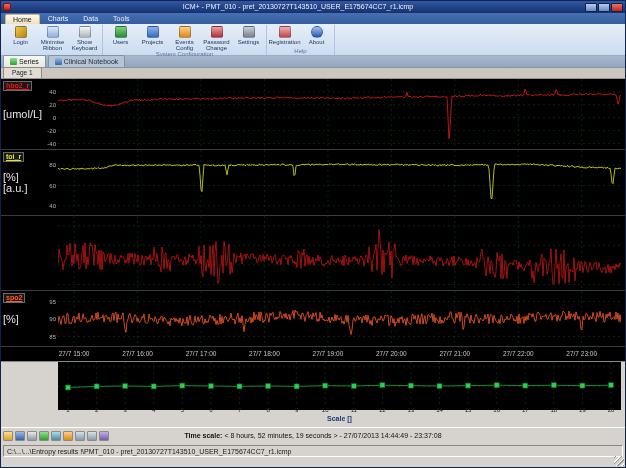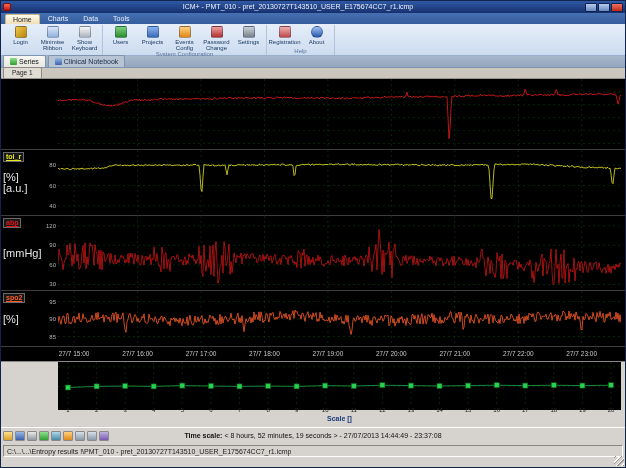--- a/index.html
+++ b/index.html
@@ -197,20 +197,31 @@
               <line x1="396.8" y1="0" x2="396.8" y2="71" stroke="#0e3e12" stroke-dasharray="2,3" stroke-width="0.6"></line>
               <line x1="460.3" y1="0" x2="460.3" y2="71" stroke="#0e3e12" stroke-dasharray="2,3" stroke-width="0.6"></line>
               <line x1="523.7" y1="0" x2="523.7" y2="71" stroke="#0e3e12" stroke-dasharray="2,3" stroke-width="0.6"></line>
               <line x1="0" y1="12.9" x2="563" y2="12.9" stroke="#0e3e12" stroke-dasharray="2,3" stroke-width="0.6"></line>
               <line x1="0" y1="25.8" x2="563" y2="25.8" stroke="#0e3e12" stroke-dasharray="2,3" stroke-width="0.6"></line>
               <line x1="0" y1="38.7" x2="563" y2="38.7" stroke="#0e3e12" stroke-dasharray="2,3" stroke-width="0.6"></line>
               <line x1="0" y1="51.6" x2="563" y2="51.6" stroke="#0e3e12" stroke-dasharray="2,3" stroke-width="0.6"></line>
               <line x1="0" y1="64.5" x2="563" y2="64.5" stroke="#0e3e12" stroke-dasharray="2,3" stroke-width="0.6"></line>
               <polyline points="0,21.2 1,21.8 2,20.6 3,21.2 4,21.6 5,21.2 6,21.5 7,21.0 8,21.7 9,21.7 10,20.5 11,20.7 12,20.2 13,22.0 14,20.1 15,21.0 16,20.5 17,20.8 18,20.6 19,20.4 20,21.1 21,21.2 22,20.4 23,21.1 24,20.8 25,19.9 26,20.0 27,21.6 28,20.9 29,21.8 30,21.4 31,20.7 32,21.1 33,21.3 34,23.2 35,22.8 36,23.7 37,23.7 38,24.1 39,24.3 40,24.0 41,23.7 42,25.7 43,24.9 44,26.0 45,26.0 46,26.4 47,25.5 48,26.8 49,25.9 50,26.8 51,26.1 52,27.4 53,25.8 54,27.4 55,26.4 56,26.3 57,26.5 58,25.9 59,25.8 60,26.2 61,26.0 62,24.3 63,25.5 64,24.1 65,23.9 66,24.0 67,22.5 68,22.7 69,23.5 70,22.8 71,21.7 72,21.7 73,20.8 74,21.2 75,21.6 76,20.6 77,20.7 78,21.1 79,20.2 80,21.8 81,20.3 82,21.2 83,21.8 84,20.4 85,21.8 86,20.6 87,20.2 88,21.2 89,21.4 90,20.9 91,20.7 92,21.6 93,21.0 94,20.6 95,21.2 96,20.6 97,19.7 98,20.6 99,20.8 100,21.0 101,19.7 102,19.5 103,19.5 104,19.9 105,20.7 106,20.6 107,19.2 108,20.5 109,20.0 110,20.2 111,19.5 112,20.7 113,19.2 114,20.3 115,20.6 116,19.8 117,20.9 118,19.4 119,20.5 120,20.4 121,20.8 122,19.2 123,19.7 124,20.6 125,20.0 126,20.5 127,19.6 128,19.4 129,20.0 130,19.9 131,19.9 132,20.1 133,20.2 134,20.3 135,19.3 136,20.0 137,19.2 138,20.2 139,18.8 140,19.9 141,19.8 142,20.2 143,20.0 144,20.0 145,19.1 146,19.8 147,19.7 148,20.3 149,19.1 150,20.1 151,19.8 152,20.1 153,20.1 154,20.5 155,20.2 156,18.6 157,18.9 158,19.7 159,20.1 160,20.2 161,19.5 162,18.7 163,19.2 164,18.9 165,19.9 166,18.4 167,19.0 168,19.9 169,19.8 170,18.4 171,18.7 172,18.4 173,18.4 174,20.1 175,19.3 176,20.1 177,18.4 178,19.4 179,20.1 180,18.3 181,18.8 182,19.1 183,19.2 184,18.4 185,20.0 186,19.5 187,18.7 188,18.5 189,18.2 190,18.9 191,18.8 192,19.8 193,18.6 194,20.0 195,18.3 196,18.8 197,18.5 198,20.0 199,18.6 200,18.3 201,18.1 202,19.9 203,18.1 204,19.3 205,18.8 206,19.8 207,19.3 208,18.8 209,18.7 210,18.2 211,18.4 212,18.6 213,18.6 214,19.3 215,19.5 216,19.1 217,19.7 218,18.2 219,18.0 220,18.3 221,18.7 222,18.7 223,18.2 224,19.2 225,19.2 226,18.1 227,18.0 228,19.2 229,18.2 230,18.9 231,18.3 232,19.0 233,18.2 234,19.1 235,19.7 236,18.7 237,19.0 238,19.5 239,19.6 240,19.7 241,19.0 242,19.7 243,18.9 244,18.8 245,19.6 246,18.3 247,18.7 248,18.9 249,19.7 250,18.1 251,19.1 252,19.1 253,18.7 254,18.5 255,19.2 256,19.5 257,20.0 258,18.6 259,18.4 260,18.6 261,20.0 262,18.8 263,18.5 264,18.4 265,18.4 266,19.1 267,19.8 268,18.3 269,18.7 270,19.0 271,18.9 272,19.8 273,19.3 274,19.2 275,18.5 276,19.5 277,19.5 278,19.7 279,19.0 280,20.1 281,18.5 282,19.6 283,20.2 284,18.4 285,18.6 286,19.7 287,19.9 288,19.8 289,18.4 290,19.3 291,19.9 292,18.8 293,20.0 294,19.3 295,18.3 296,18.9 297,18.7 298,18.8 299,19.3 300,18.5 301,19.4 302,18.4 303,19.0 304,19.2 305,19.7 306,17.9 307,19.0 308,18.0 309,18.1 310,17.9 311,17.9 312,19.1 313,19.3 314,18.1 315,18.3 316,19.4 317,18.3 318,18.6 319,18.0 320,18.8 321,18.2 322,19.1 323,19.4 324,17.9 325,18.6 326,17.6 327,17.5 328,18.3 329,18.6 330,17.5 331,18.3 332,18.0 333,17.5 334,18.0 335,18.1 336,18.5 337,17.7 338,17.7 339,18.1 340,18.0 341,17.2 342,17.9 343,17.6 344,17.3 345,18.3 346,18.9 347,17.2 348,16.9 349,13.2 350,17.2 351,17.5 352,17.4 353,17.7 354,18.7 355,17.5 356,17.4 357,18.6 358,17.2 359,18.5 360,18.1 361,18.4 362,17.0 363,17.6 364,18.1 365,18.5 366,18.0 367,17.5 368,17.2 369,16.9 370,17.5 371,16.8 372,18.6 373,17.2 374,17.8 375,17.4 376,17.3 377,18.2 378,16.8 379,18.3 380,17.7 381,18.2 382,18.1 383,18.3 384,17.4 385,18.0 386,17.4 387,18.4 388,17.6 389,18.0 390,38.6 391,59.7 392,50.2 393,29.6 394,17.1 395,17.5 396,18.2 397,16.3 398,17.4 399,17.7 400,17.7 401,16.2 402,16.9 403,17.7 404,17.3 405,17.5 406,17.8 407,17.3 408,16.0 409,16.3 410,16.7 411,16.0 412,17.4 413,17.0 414,15.9 415,16.8 416,17.3 417,16.8 418,17.3 419,16.9 420,16.9 421,16.9 422,15.3 423,15.7 424,16.6 425,16.7 426,15.7 427,16.5 428,16.5 429,17.0 430,15.9 431,16.1 432,16.3 433,16.4 434,16.0 435,16.5 436,15.8 437,17.0 438,17.2 439,16.9 440,17.1 441,17.3 442,16.3 443,17.0 444,17.3 445,17.6 446,17.2 447,17.3 448,16.2 449,17.6 450,15.8 451,17.4 452,17.0 453,16.8 454,16.2 455,16.9 456,15.6 457,16.7 458,17.0 459,16.7 460,15.8 461,16.8 462,16.2 463,15.4 464,17.1 465,16.6 466,14.7 467,10.3 468,12.3 469,16.0 470,15.6 471,15.2 472,15.5 473,16.6 474,16.2 475,16.3 476,16.5 477,15.3 478,16.0 479,16.0 480,16.2 481,15.6 482,15.4 483,15.3 484,15.5 485,16.5 486,16.2 487,15.9 488,16.1 489,16.4 490,15.2 491,16.7 492,16.2 493,15.5 494,14.9 495,16.4 496,15.8 497,14.2 498,10.5 499,12.1 500,16.1 501,15.0 502,16.8 503,15.4 504,16.7 505,15.4 506,16.2 507,16.6 508,16.4 509,16.0 510,16.9 511,16.2 512,16.0 513,15.3 514,15.3 515,15.1 516,14.9 517,15.1 518,15.4 519,15.6 520,15.6 521,14.5 522,15.4 523,15.1 524,15.1 525,15.5 526,15.1 527,15.4 528,14.4 529,14.8 530,15.9 531,15.4 532,14.7 533,14.6 534,15.2 535,15.7 536,15.2 537,15.7 538,15.5 539,14.6 540,14.8 541,14.9 542,14.3 543,15.2 544,15.0 545,15.8 546,15.8 547,15.7 548,15.3 549,15.4 550,15.2 551,15.3 552,14.6 553,14.5 554,15.0 555,15.9 556,14.5 557,16.0 558,16.2 559,20.3 560,25.0 561,21.8 562,16.7 563,16.0 " fill="none" stroke="#e81c1c" stroke-width="0.8"></polyline>
             </svg></div>
+          <div class="pm">
+            <div class="chip" style="color: rgb(232, 28, 28);">hbo2_r</div>
+            <div class="unit">
+              <div>[umol/L]</div>
+            </div>
+            <div class="ytick" style="top: 9.90909px;">40</div>
+            <div class="ytick" style="top: 22.8182px;">20</div>
+            <div class="ytick" style="top: 35.7273px;">0</div>
+            <div class="ytick" style="top: 48.6364px;">-20</div>
+            <div class="ytick" style="top: 61.5455px;">-40</div>
+          </div>
         </div>
         <div class="panel" style="height: 66px;">
           <div class="plot"><svg width="563" height="66">
               <line x1="16.1" y1="0" x2="16.1" y2="66" stroke="#0e3e12" stroke-dasharray="2,3" stroke-width="0.6"></line>
               <line x1="79.6" y1="0" x2="79.6" y2="66" stroke="#0e3e12" stroke-dasharray="2,3" stroke-width="0.6"></line>
               <line x1="143.0" y1="0" x2="143.0" y2="66" stroke="#0e3e12" stroke-dasharray="2,3" stroke-width="0.6"></line>
               <line x1="206.5" y1="0" x2="206.5" y2="66" stroke="#0e3e12" stroke-dasharray="2,3" stroke-width="0.6"></line>
               <line x1="269.9" y1="0" x2="269.9" y2="66" stroke="#0e3e12" stroke-dasharray="2,3" stroke-width="0.6"></line>
               <line x1="333.4" y1="0" x2="333.4" y2="66" stroke="#0e3e12" stroke-dasharray="2,3" stroke-width="0.6"></line>
               <line x1="396.8" y1="0" x2="396.8" y2="66" stroke="#0e3e12" stroke-dasharray="2,3" stroke-width="0.6"></line>
@@ -242,30 +253,20 @@
               <line x1="333.4" y1="0" x2="333.4" y2="75" stroke="#0e3e12" stroke-dasharray="2,3" stroke-width="0.6"></line>
               <line x1="396.8" y1="0" x2="396.8" y2="75" stroke="#0e3e12" stroke-dasharray="2,3" stroke-width="0.6"></line>
               <line x1="460.3" y1="0" x2="460.3" y2="75" stroke="#0e3e12" stroke-dasharray="2,3" stroke-width="0.6"></line>
               <line x1="523.7" y1="0" x2="523.7" y2="75" stroke="#0e3e12" stroke-dasharray="2,3" stroke-width="0.6"></line>
               <line x1="0" y1="9.8" x2="563" y2="9.8" stroke="#0e3e12" stroke-dasharray="2,3" stroke-width="0.6"></line>
               <line x1="0" y1="29.3" x2="563" y2="29.3" stroke="#0e3e12" stroke-dasharray="2,3" stroke-width="0.6"></line>
               <line x1="0" y1="48.9" x2="563" y2="48.9" stroke="#0e3e12" stroke-dasharray="2,3" stroke-width="0.6"></line>
               <line x1="0" y1="68.5" x2="563" y2="68.5" stroke="#0e3e12" stroke-dasharray="2,3" stroke-width="0.6"></line>
               <polyline points="0,48.2 1,33.1 2,39.2 3,41.3 4,44.9 5,53.8 6,46.9 7,43.4 8,43.3 9,29.0 10,39.0 11,37.7 12,27.3 13,37.1 14,50.2 15,38.8 16,47.8 17,27.6 18,36.5 19,45.3 20,38.1 21,53.2 22,52.3 23,49.3 24,36.6 25,29.5 26,47.2 27,26.7 28,52.9 29,40.8 30,48.5 31,39.8 32,26.9 33,30.2 34,28.9 35,36.3 36,49.2 37,28.5 38,35.6 39,38.0 40,48.4 41,33.9 42,53.4 43,34.4 44,53.8 45,35.8 46,37.7 47,45.6 48,43.7 49,41.9 50,37.9 51,37.5 52,47.3 53,37.4 54,44.0 55,47.0 56,47.7 57,39.0 58,48.0 59,47.0 60,43.7 61,46.7 62,42.0 63,39.2 64,41.6 65,40.3 66,43.2 67,47.1 68,43.5 69,46.3 70,37.5 71,47.3 72,37.0 73,41.5 74,37.3 75,42.7 76,48.0 77,37.4 78,42.5 79,45.5 80,38.6 81,46.5 82,48.8 83,48.8 84,39.4 85,43.4 86,48.9 87,41.3 88,40.1 89,44.4 90,40.8 91,43.5 92,38.3 93,48.8 94,42.2 95,43.7 96,30.9 97,42.4 98,45.3 99,37.4 100,46.2 101,50.1 102,49.6 103,56.1 104,31.0 105,38.3 106,53.2 107,38.2 108,36.6 109,52.6 110,43.5 111,45.4 112,55.4 113,44.2 114,40.3 115,41.1 116,40.4 117,43.8 118,42.8 119,38.6 120,39.3 121,46.0 122,45.1 123,43.4 124,45.3 125,49.2 126,43.7 127,40.6 128,48.9 129,44.2 130,47.5 131,37.9 132,40.9 133,39.6 134,42.1 135,38.9 136,45.1 137,43.4 138,47.9 139,43.6 140,44.0 141,30.3 142,48.2 143,39.4 144,57.4 145,60.5 146,29.0 147,48.5 148,55.3 149,45.8 150,43.7 151,51.6 152,29.9 153,58.6 154,42.5 155,28.9 156,60.4 157,34.8 158,25.5 159,46.2 160,67.4 161,63.9 162,50.1 163,48.8 164,39.2 165,57.2 166,25.5 167,31.0 168,49.6 169,47.3 170,37.5 171,28.1 172,58.4 173,45.7 174,56.8 175,48.2 176,37.0 177,42.4 178,46.8 179,39.3 180,41.3 181,40.2 182,41.9 183,36.9 184,48.0 185,39.3 186,39.6 187,37.8 188,42.9 189,37.7 190,39.4 191,41.9 192,42.6 193,37.9 194,38.7 195,37.4 196,42.6 197,41.1 198,41.7 199,46.9 200,45.5 201,40.6 202,39.0 203,45.2 204,44.6 205,38.4 206,45.1 207,40.5 208,43.0 209,37.9 210,40.1 211,44.7 212,40.2 213,39.9 214,47.2 215,44.1 216,40.5 217,38.5 218,44.7 219,48.5 220,45.1 221,45.5 222,42.4 223,48.7 224,40.2 225,39.4 226,39.5 227,40.4 228,43.3 229,41.8 230,48.6 231,40.5 232,42.2 233,39.4 234,42.8 235,46.8 236,45.1 237,48.4 238,46.0 239,51.6 240,34.6 241,36.2 242,37.6 243,52.4 244,36.7 245,39.4 246,33.0 247,50.2 248,40.7 249,38.7 250,48.4 251,40.2 252,48.7 253,43.6 254,46.7 255,41.2 256,49.1 257,45.4 258,42.5 259,44.8 260,39.0 261,45.1 262,40.7 263,43.2 264,49.3 265,48.3 266,50.3 267,47.9 268,47.6 269,47.6 270,44.5 271,47.8 272,48.8 273,41.1 274,39.4 275,45.1 276,43.8 277,45.8 278,47.1 279,42.9 280,41.8 281,45.8 282,45.5 283,43.9 284,49.3 285,40.3 286,49.9 287,39.1 288,41.9 289,46.1 290,48.8 291,41.3 292,46.7 293,44.3 294,45.4 295,41.2 296,42.9 297,40.5 298,44.7 299,42.1 300,48.0 301,47.7 302,41.9 303,39.8 304,42.7 305,42.5 306,50.1 307,42.3 308,39.2 309,39.9 310,47.1 311,30.8 312,43.3 313,44.4 314,55.6 315,44.3 316,37.9 317,34.0 318,28.3 319,54.1 320,31.3 321,13.5 322,24.2 323,36.9 324,58.5 325,34.1 326,56.0 327,37.1 328,38.6 329,37.0 330,34.9 331,25.9 332,49.1 333,35.3 334,61.9 335,35.9 336,32.1 337,27.8 338,40.9 339,40.7 340,42.4 341,44.4 342,47.2 343,49.8 344,49.0 345,40.6 346,40.9 347,44.8 348,39.0 349,47.5 350,44.5 351,40.5 352,43.3 353,39.9 354,40.2 355,48.8 356,39.8 357,47.4 358,48.3 359,42.3 360,49.3 361,44.7 362,42.8 363,45.9 364,45.0 365,47.2 366,42.8 367,45.2 368,44.3 369,43.3 370,44.4 371,45.2 372,40.0 373,43.7 374,41.2 375,47.3 376,45.1 377,45.3 378,49.8 379,42.5 380,42.0 381,41.7 382,45.2 383,41.8 384,43.5 385,50.0 386,47.5 387,46.5 388,47.7 389,42.4 390,44.2 391,49.5 392,45.4 393,44.9 394,40.6 395,49.6 396,39.9 397,49.5 398,46.0 399,45.7 400,44.0 401,40.9 402,43.3 403,43.0 404,43.7 405,48.4 406,48.0 407,48.5 408,42.2 409,49.3 410,43.4 411,49.8 412,48.3 413,44.5 414,47.2 415,50.0 416,47.7 417,46.2 418,51.8 419,41.6 420,45.7 421,46.7 422,43.7 423,35.4 424,33.0 425,42.0 426,42.3 427,52.4 428,60.0 429,50.2 430,40.7 431,46.8 432,57.7 433,44.5 434,46.6 435,57.2 436,57.8 437,61.6 438,56.0 439,36.6 440,44.1 441,45.0 442,40.1 443,62.7 444,38.0 445,62.7 446,58.7 447,44.3 448,46.3 449,62.7 450,48.9 451,49.0 452,46.7 453,47.6 454,46.6 455,49.2 456,44.6 457,44.8 458,44.0 459,48.5 460,53.6 461,45.8 462,51.3 463,48.1 464,52.1 465,52.4 466,55.0 467,51.5 468,49.3 469,46.7 470,46.3 471,49.5 472,43.9 473,48.2 474,62.4 475,54.8 476,66.7 477,57.5 478,46.3 479,52.1 480,55.4 481,48.9 482,49.5 483,41.3 484,38.0 485,60.1 486,42.2 487,44.3 488,45.0 489,58.2 490,54.6 491,47.4 492,45.5 493,32.9 494,55.5 495,68.6 496,67.5 497,50.9 498,33.2 499,52.6 500,48.5 501,67.6 502,46.8 503,38.0 504,62.2 505,62.0 506,33.7 507,67.1 508,52.8 509,49.3 510,47.5 511,66.5 512,53.2 513,55.4 514,54.2 515,55.9 516,41.8 517,64.8 518,52.3 519,52.9 520,46.3 521,45.6 522,55.0 523,45.8 524,46.1 525,56.7 526,50.5 527,45.4 528,47.3 529,55.3 530,56.5 531,51.2 532,46.2 533,50.0 534,54.1 535,52.7 536,47.2 537,47.6 538,45.8 539,53.6 540,52.3 541,46.5 542,51.9 543,54.7 544,56.6 545,52.3 546,53.0 547,51.1 548,57.4 549,53.0 550,48.3 551,56.3 552,50.1 553,57.2 554,50.2 555,52.4 556,49.8 557,53.8 558,48.1 559,51.1 560,48.7 561,51.4 562,46.8 563,48.6 " fill="none" stroke="#e01818" stroke-width="0.7"></polyline>
             </svg></div>
-          <div class="pm">
-            <div class="chip" style="color: rgb(224, 24, 24);">abp</div>
-            <div class="unit">
-              <div>[mmHg]</div>
-            </div>
-            <div class="ytick" style="top: 6.78261px;">120</div>
-            <div class="ytick" style="top: 26.3478px;">90</div>
-            <div class="ytick" style="top: 45.913px;">60</div>
-            <div class="ytick" style="top: 65.4783px;">30</div>
-          </div>
         </div>
         <div class="panel" style="height: 56px;">
           <div class="plot"><svg width="563" height="56">
               <line x1="16.1" y1="0" x2="16.1" y2="56" stroke="#0e3e12" stroke-dasharray="2,3" stroke-width="0.6"></line>
               <line x1="79.6" y1="0" x2="79.6" y2="56" stroke="#0e3e12" stroke-dasharray="2,3" stroke-width="0.6"></line>
               <line x1="143.0" y1="0" x2="143.0" y2="56" stroke="#0e3e12" stroke-dasharray="2,3" stroke-width="0.6"></line>
               <line x1="206.5" y1="0" x2="206.5" y2="56" stroke="#0e3e12" stroke-dasharray="2,3" stroke-width="0.6"></line>
               <line x1="269.9" y1="0" x2="269.9" y2="56" stroke="#0e3e12" stroke-dasharray="2,3" stroke-width="0.6"></line>
               <line x1="333.4" y1="0" x2="333.4" y2="56" stroke="#0e3e12" stroke-dasharray="2,3" stroke-width="0.6"></line>
               <line x1="396.8" y1="0" x2="396.8" y2="56" stroke="#0e3e12" stroke-dasharray="2,3" stroke-width="0.6"></line>

